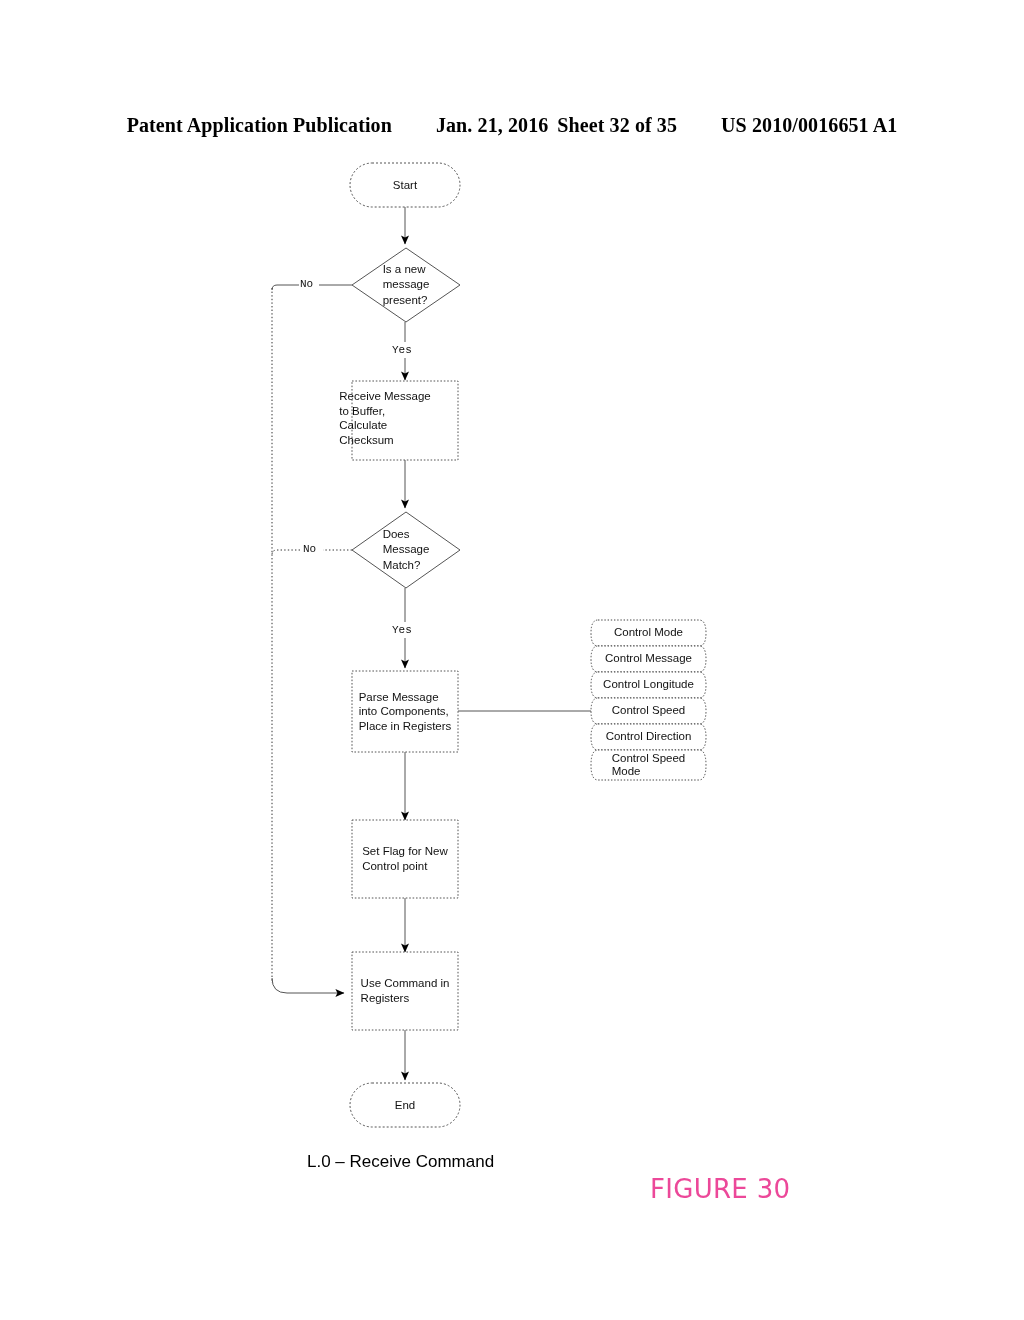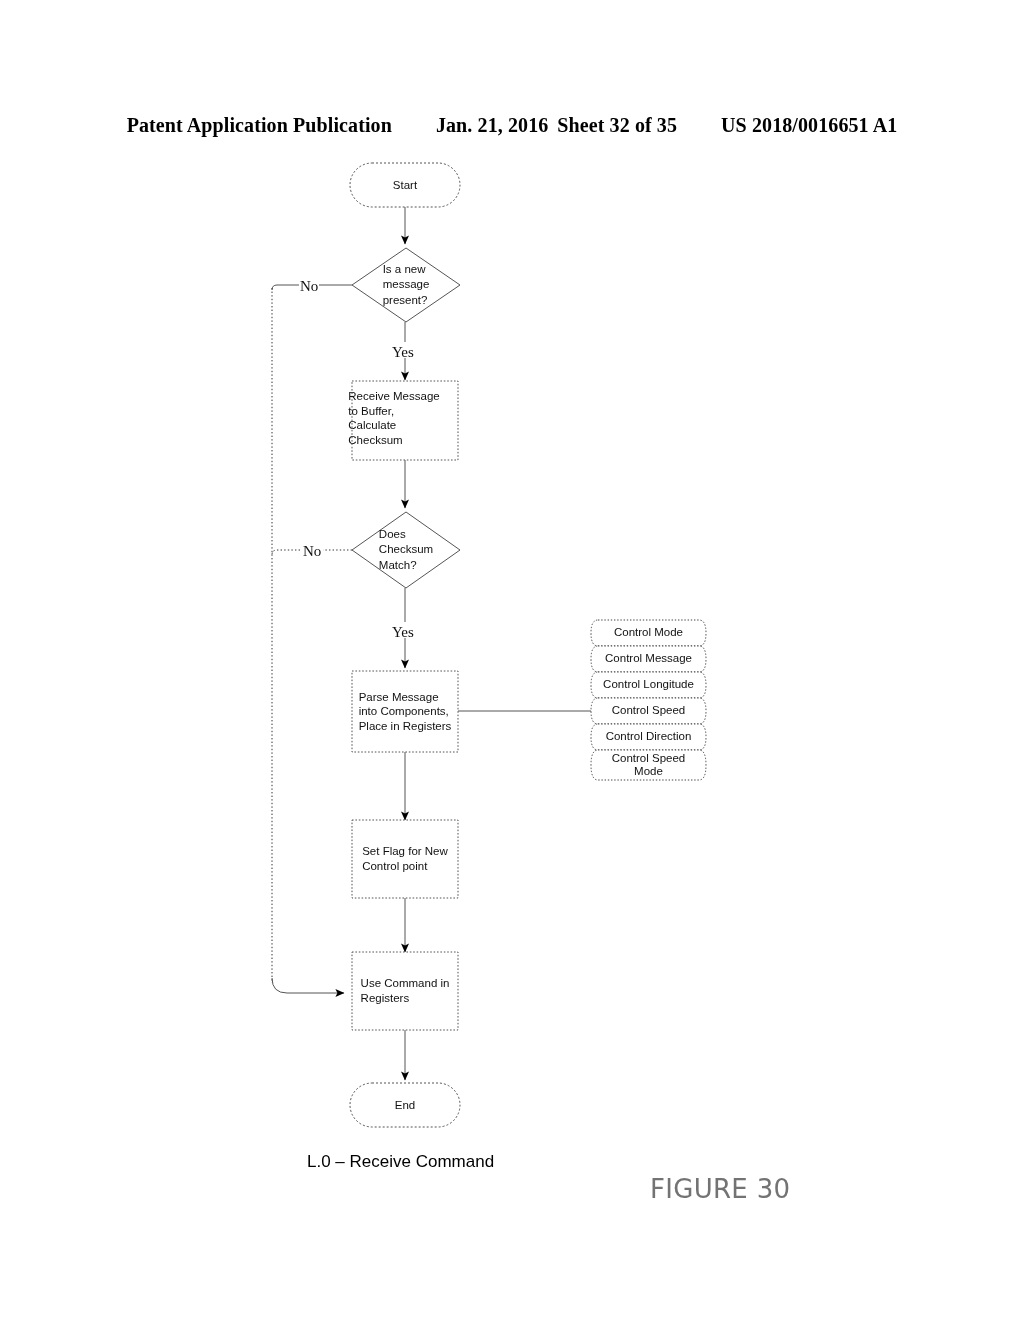--- a/index.html
+++ b/index.html
@@ -57,31 +57,31 @@
     line-height: 14.6px;
     color: #111;
     white-space: pre-line;
     pointer-events: none;
   }
   .reg-label {
     position: absolute;
     display: flex;
     align-items: center;
     justify-content: center;
-    text-align: center;
+    text-align: left;
     font-family: "Liberation Sans", sans-serif;
     font-size: 11.5px;
     line-height: 13.2px;
     color: #111;
     white-space: pre-line;
   }
   .edge-label {
     position: absolute;
-    font-family: Liberation Serif, serif;
-    font-size: 15px;
+    font-family: Liberation Mono, monospace;
+    font-size: 11px;
     color: #111;
     white-space: nowrap;
   }
 
   
   .flow-caption {
     position: absolute;
     left: 307px;
     top: 1152px;
     font-family: "Liberation Sans", sans-serif;
@@ -90,32 +90,32 @@
     white-space: nowrap;
     text-align: center;
   }
   .figure-caption {
     position: absolute;
     left: 650px;
     top: 1174px;
     font-family: "DejaVu Sans", sans-serif;
     font-size: 26px;
     letter-spacing: 0.3px;
-    color: #737373;
+    color: #ec4899;
     white-space: nowrap;
   }
 </style>
 </head>
 <body>
 
 <div class="pub-header">
   <span class="h-pub">Patent Application Publication</span>
   <span class="h-date">Jan. 21, 2016</span>
   <span class="h-sheet">Sheet 32 of 35</span>
-  <span class="h-num">US 2018/0016651 A1</span>
+  <span class="h-num">US 2010/0016651 A1</span>
 </div>
 
 <svg id="flow-canvas" viewBox="0 0 1024 1320" xmlns="http://www.w3.org/2000/svg">
   <defs>
     <marker id="arrowSolid" markerWidth="10" markerHeight="10" refX="8.6" refY="4" orient="auto" markerUnits="userSpaceOnUse">
       <path d="M0,0 L9,4 L0,8 L2,4 Z" fill="#000000"></path>
     </marker>
   </defs>
 
   <g fill="none" stroke="#555555" stroke-width="1">
@@ -173,27 +173,27 @@
     </g>
   </g>
 </svg>
 
 <div class="node-label" style="left:350px; top:163px; width:110px; height:44px;">Start</div>
 
 <div class="node-label" style="left:356px; top:262px; width:100px; height:46px; line-height:15.5px;">Is a new
 message
 present?</div>
 
-<div class="node-label" style="left:341px; top:383px; width:106px; height:74px; align-items:flex-start; padding-top:6px; box-sizing:border-box;">Receive Message
+<div class="node-label" style="left:332px; top:383px; width:106px; height:74px; align-items:flex-start; padding-top:6px; box-sizing:border-box;">Receive Message
 to Buffer,
 Calculate
 Checksum</div>
 
 <div class="node-label" style="left:356px; top:527px; width:100px; height:46px; line-height:15.5px;">Does
-Checksum
+Message
 Match?</div>
 
 <div class="node-label" style="left:352px; top:671px; width:106px; height:81px;">Parse Message
 into Components,
 Place in Registers</div>
 
 <div class="node-label" style="left:352px; top:820px; width:106px; height:78px;">Set Flag for New
 Control point</div>
 
 <div class="node-label" style="left:352px; top:952px; width:106px; height:78px;">Use Command in

